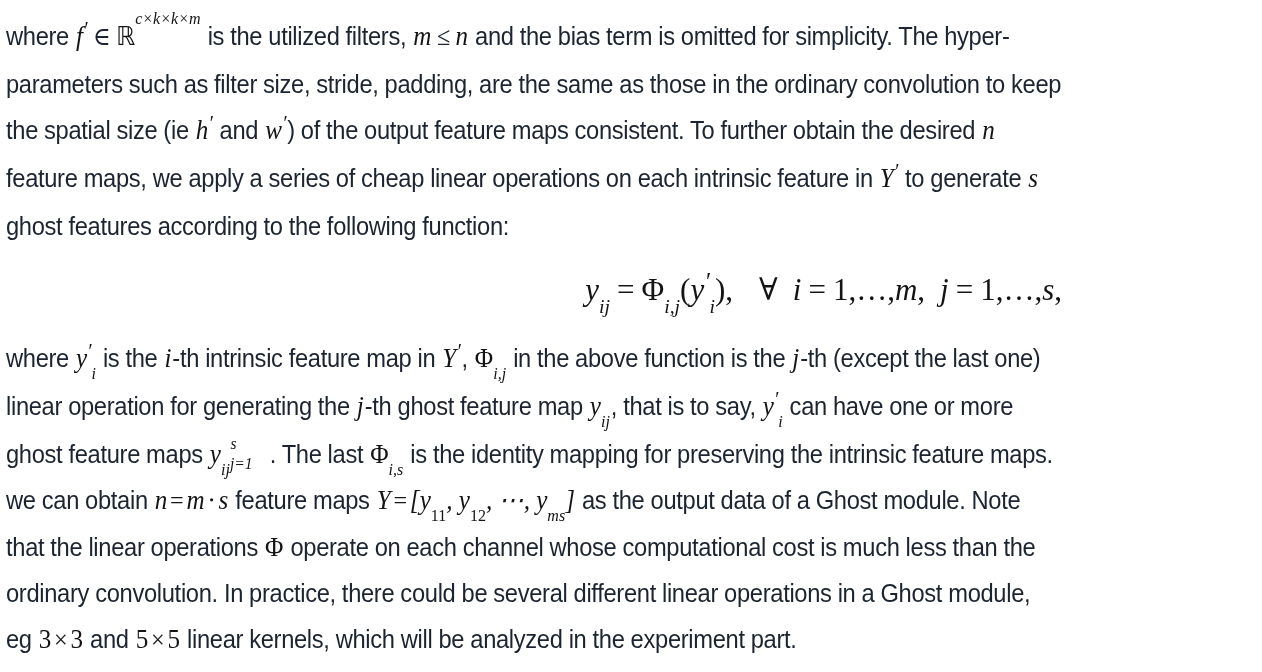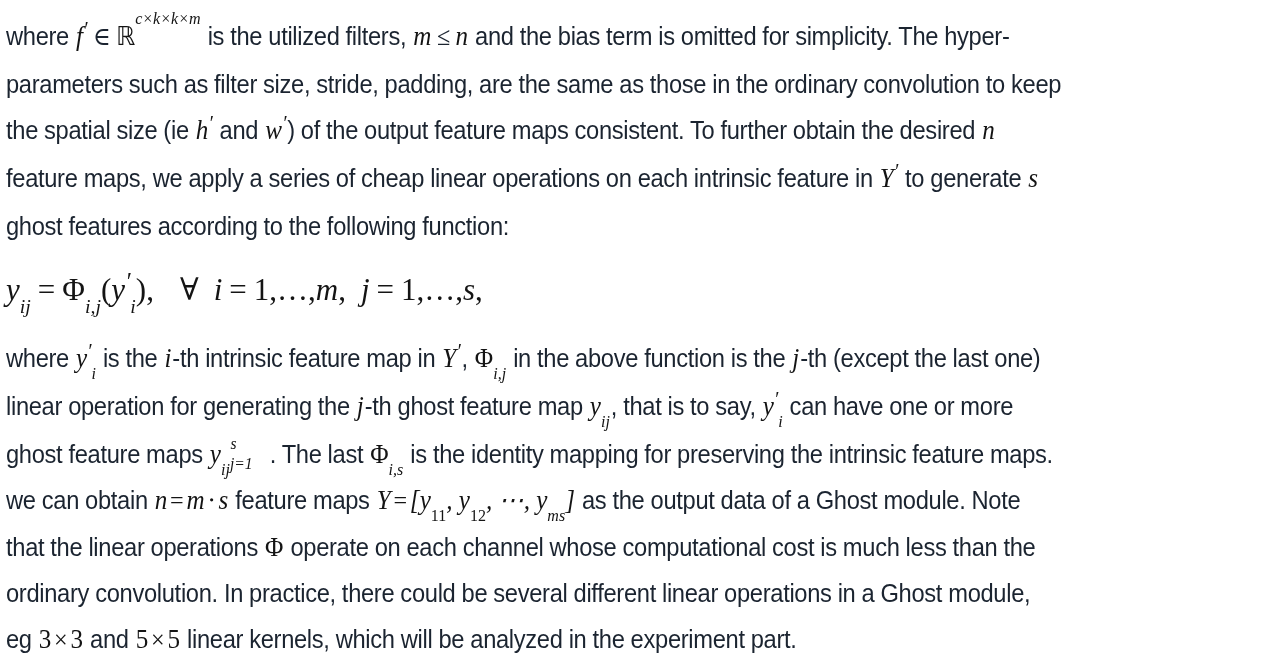--- a/index.html
+++ b/index.html
@@ -111,21 +111,21 @@
     position: absolute;
     left: 0;
     top: 0.30em;
     font-size: 0.62em;
     font-style: italic;
     white-space: nowrap;
   }
 
   
   .eqn-wrap {
-    text-align: left;
+    text-align: right;
     padding-top: 22px;
     padding-bottom: 20px;
   }
   .eqn {
     display: inline-block;
     font-family: "Liberation Serif", "DejaVu Serif", serif;
     font-style: italic;
     font-size: 31px;
     color: #141414;
     white-space: nowrap;

